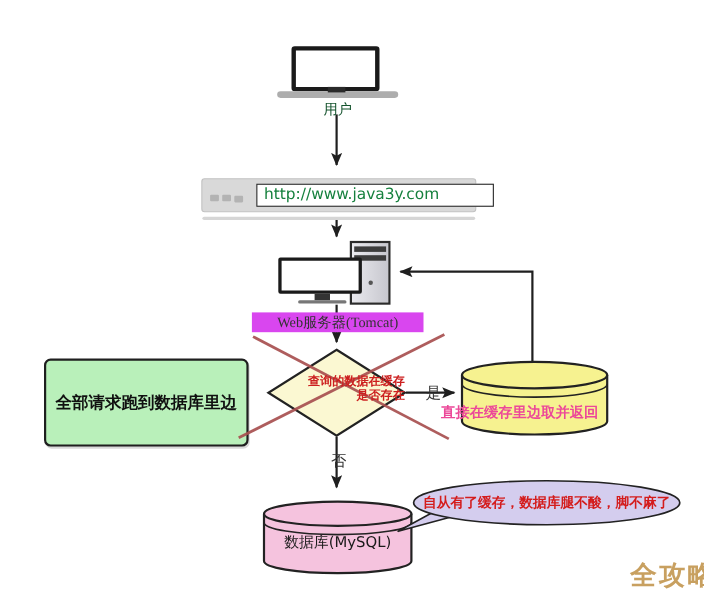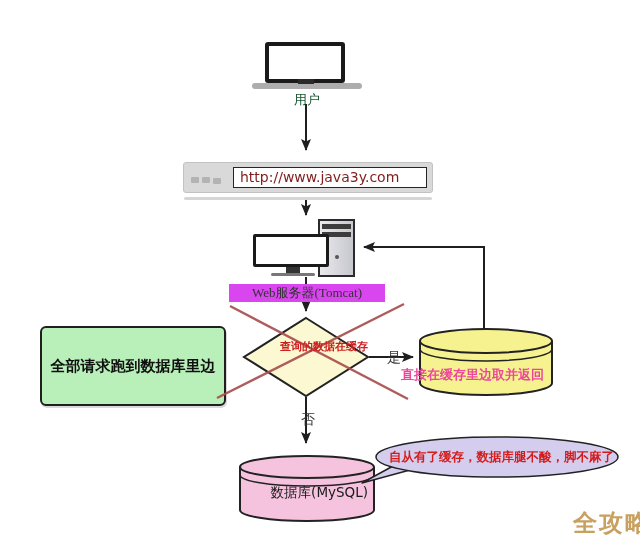--- a/index.html
+++ b/index.html
@@ -17,22 +17,22 @@
     border:4px solid #1a1a1a;border-radius:3px;z-index:3;}
   .laptop-hinge{left:298px;top:79px;width:16px;height:5px;background:#2a2a2a;z-index:4;}
   .laptop-base{left:252px;top:83px;width:110px;height:6px;background:#adadad;
     border-radius:3px/3px;z-index:3;}
   .user-label{left:281px;top:91px;width:52px;text-align:center;font-size:13px;color:#14532d;}
 
   
   .browser-bar{left:183px;top:162px;width:250px;height:31px;background:#d9d9d9;
     border:1px solid #c2c2c2;border-radius:3px;z-index:3;}
   .bar-dot{position:absolute;width:8px;height:6px;background:#b3b3b3;border-radius:1px;}
-  .url-input{position:absolute;left:49px;top:4px;width:194px;height:21px;background:#fff;
-    border:1.5px solid #262626;font-size:14px;line-height:19px;padding-left:6px;color:#7f1d1d;}
+  .url-input{position:absolute;left:49px;top:4px;width:216px;height:21px;background:#fff;
+    border:1.5px solid #262626;font-size:14px;line-height:19px;padding-left:6px;color:#15803d;}
   .bar-shadow{left:184px;top:197px;width:248px;height:3px;background:#d6d6d6;border-radius:2px;z-index:3;}
 
   
   .tower{left:318px;top:219px;width:37px;height:58px;border:2px solid #2b2b2b;
     background:linear-gradient(90deg,#e9e9ee,#c7c7ce);z-index:3;}
   .tower-stripe{position:absolute;left:2px;right:2px;height:5px;background:#3c3c3c;}
   .tower-dot{position:absolute;left:15px;top:34px;width:4px;height:4px;background:#555;border-radius:50%;}
   .monitor{left:253px;top:234px;width:76px;height:33px;background:#fff;
     border:3px solid #1a1a1a;border-radius:2px;z-index:4;}
   .stand{left:286px;top:267px;width:14px;height:6px;background:#333;z-index:4;}
@@ -43,22 +43,22 @@
   
   .decision-text{left:246px;top:341px;width:122px;text-align:right;
     font-size:11px;font-weight:bold;line-height:1.18;}
   .yes-label{left:385px;top:349px;width:18px;text-align:center;font-size:14px;color:#333;}
   .no-label{left:299px;top:411px;width:18px;text-align:center;font-size:14px;color:#333;}
 
   .annotation-box{left:40px;top:326px;width:186px;height:80px;border:2px solid #1f1f1f;
     border-radius:6px;display:flex;align-items:center;justify-content:center;
     font-size:15px;font-weight:bold;color:#101010;z-index:1;box-shadow:1px 2px 0 rgba(0,0,0,.15);}
   .cache-label{left:401px;top:366px;width:156px;font-size:13px;font-weight:bold;}
-  .mysql-label{left:246px;top:484px;width:122px;text-align:right;font-size:13.5px;color:#1a1a1a;}
-  .bubble-text{left:380px;top:449px;width:234px;text-align:right;font-size:12.5px;font-weight:bold;}
+  .mysql-label{left:246px;top:484px;width:122px;text-align:center;font-size:13.5px;color:#1a1a1a;}
+  .bubble-text{left:380px;top:449px;width:234px;text-align:center;font-size:12.5px;font-weight:bold;}
   .watermark{left:573px;top:507px;font-size:24px;font-weight:bold;letter-spacing:2px;}
 </style>
 </head>
 <body>
 
 <div id="canvas">
 
   <div class="abs annotation-box" style="background-color: rgb(185, 240, 186);">全部请求跑到数据库里边</div>
 
   <svg class="layer" width="640" height="542" viewBox="0 0 640 542">
@@ -116,20 +116,21 @@
     <span class="tower-stripe" style="top:11px"></span>
     <span class="tower-dot"></span>
   </div>
   <div class="abs monitor"></div>
   <div class="abs stand"></div>
   <div class="abs stand-base"></div>
   <div class="txt server-label">Web服务器(Tomcat)</div>
 
   <div class="txt decision-text" style="color: rgb(204, 31, 31);">
     <div>查询的数据在缓存</div>
+    <div>是否存在</div>
   </div>
 
   <div class="txt yes-label">是</div>
   <div class="txt no-label">否</div>
 
   <div class="txt cache-label" style="color: #ec4899;">直接在缓存里边取并返回</div>
   <div class="txt mysql-label">数据库(MySQL)</div>
 
   <div class="txt bubble-text" style="color: rgb(212, 28, 28);">自从有了缓存，数据库腿不酸，脚不麻了</div>
 

